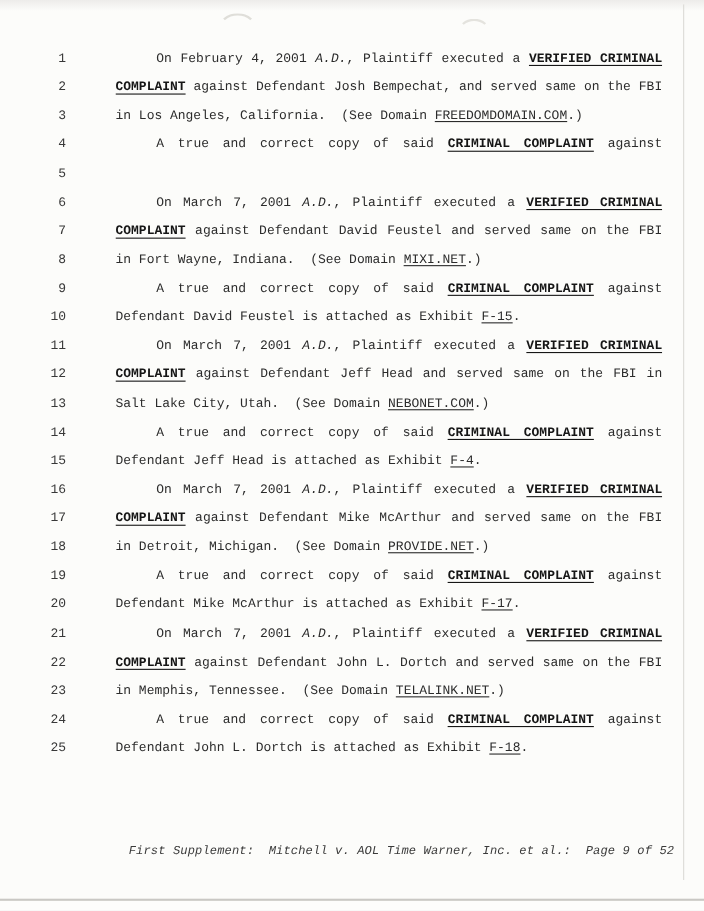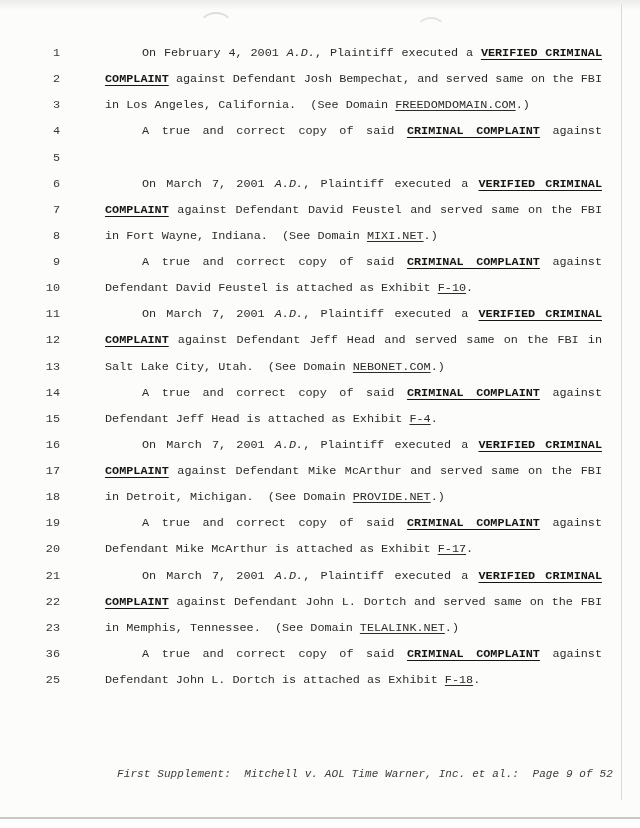--- a/index.html
+++ b/index.html
@@ -144,21 +144,21 @@
       <div class="line-row">
         <div class="line-num">8</div>
         <div class="line-text"><span class="s-n">in Fort Wayne, Indiana.&nbsp; (See Domain </span><span class="s-u">MIXI.NET</span><span class="s-n">.)</span></div>
       </div>
       <div class="line-row">
         <div class="line-num">9</div>
         <div class="line-text justify indent"><span class="s-n">A true and correct copy of said </span><span class="s-bu">CRIMINAL COMPLAINT</span><span class="s-n"> against</span></div>
       </div>
       <div class="line-row">
         <div class="line-num">10</div>
-        <div class="line-text"><span class="s-n">Defendant David Feustel is attached as Exhibit </span><span class="s-u">F-10</span><span class="s-n">.</span></div>
+        <div class="line-text"><span class="s-n">Defendant David Feustel is attached as Exhibit </span><span class="s-u">F-15</span><span class="s-n">.</span></div>
       </div>
       <div class="line-row">
         <div class="line-num">11</div>
         <div class="line-text justify indent"><span class="s-n">On March 7, 2001 </span><span class="s-i">A.D.</span><span class="s-n">, Plaintiff executed a </span><span class="s-bu">VERIFIED CRIMINAL</span></div>
       </div>
       <div class="line-row">
         <div class="line-num">12</div>
         <div class="line-text justify"><span class="s-bu">COMPLAINT</span><span class="s-n"> against Defendant Jeff Head and served same on the FBI in</span></div>
       </div>
       <div class="line-row">
@@ -199,21 +199,21 @@
       </div>
       <div class="line-row">
         <div class="line-num">22</div>
         <div class="line-text justify"><span class="s-bu">COMPLAINT</span><span class="s-n"> against Defendant John L. Dortch and served same on the FBI</span></div>
       </div>
       <div class="line-row">
         <div class="line-num">23</div>
         <div class="line-text"><span class="s-n">in Memphis, Tennessee.&nbsp; (See Domain </span><span class="s-u">TELALINK.NET</span><span class="s-n">.)</span></div>
       </div>
       <div class="line-row">
-        <div class="line-num">36</div>
+        <div class="line-num">24</div>
         <div class="line-text justify indent"><span class="s-n">A true and correct copy of said </span><span class="s-bu">CRIMINAL COMPLAINT</span><span class="s-n"> against</span></div>
       </div>
       <div class="line-row">
         <div class="line-num">25</div>
         <div class="line-text"><span class="s-n">Defendant John L. Dortch is attached as Exhibit </span><span class="s-u">F-18</span><span class="s-n">.</span></div>
       </div>
     </div>
   <div class="footer">First Supplement:&nbsp; Mitchell v. AOL Time Warner, Inc. et al.:&nbsp; Page 9 of 52</div>
   <div class="edge-right"></div>
   <div class="edge-bottom"></div>

